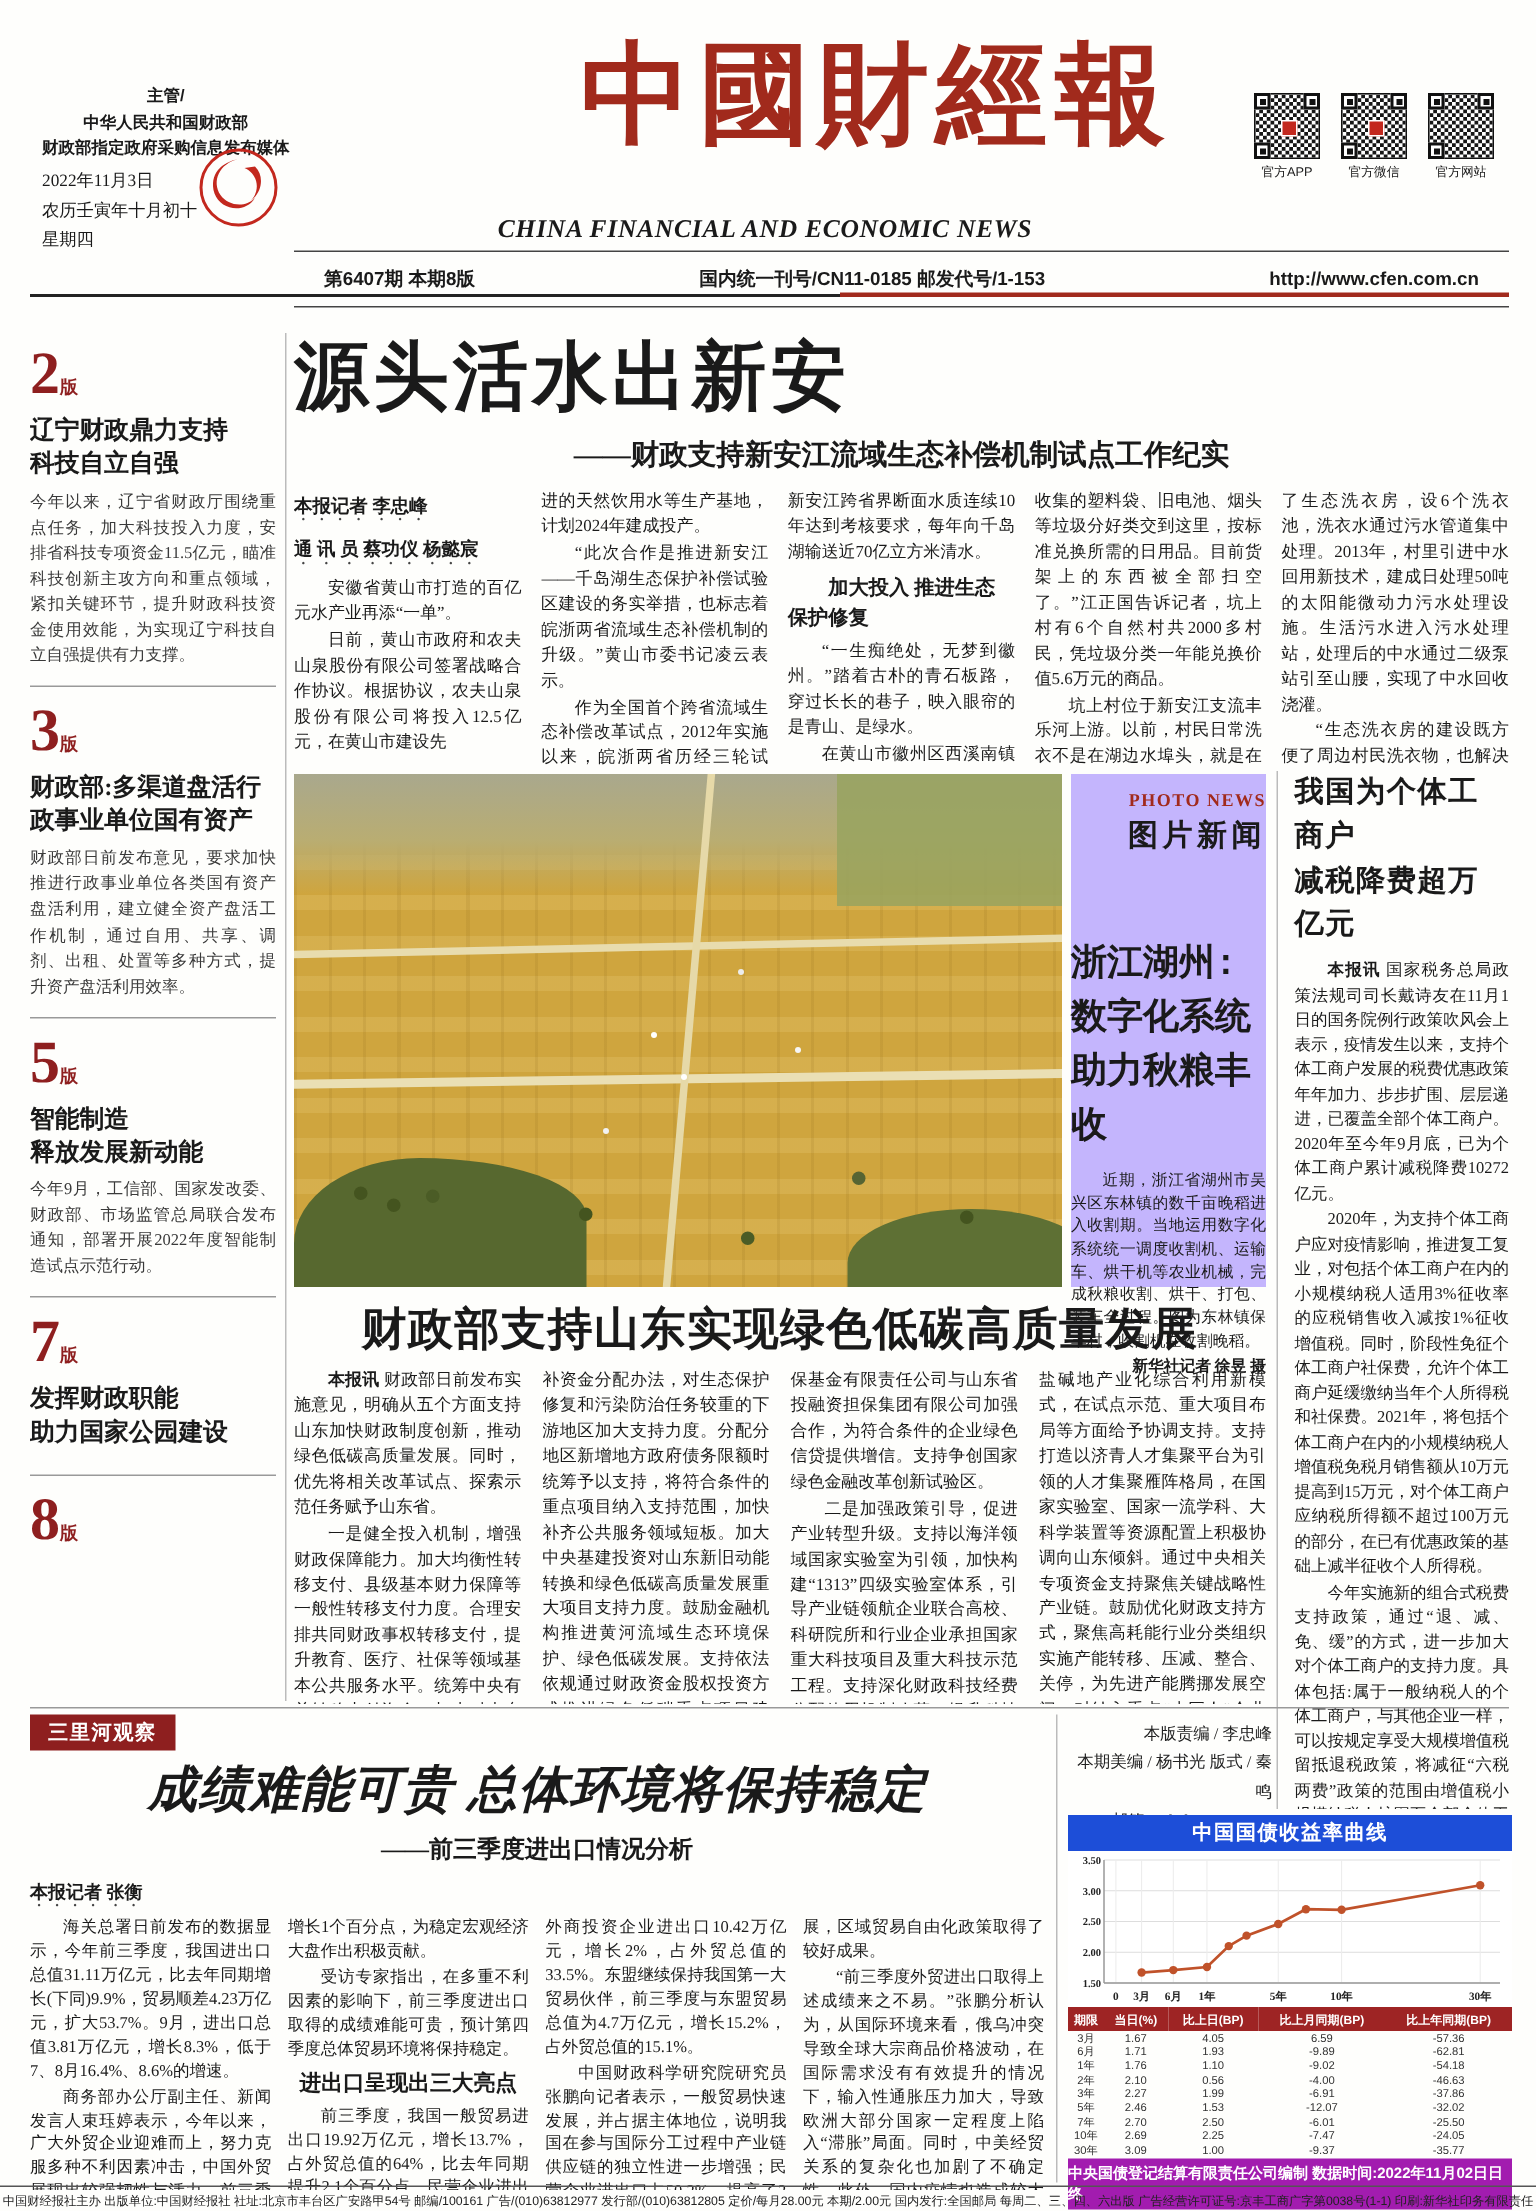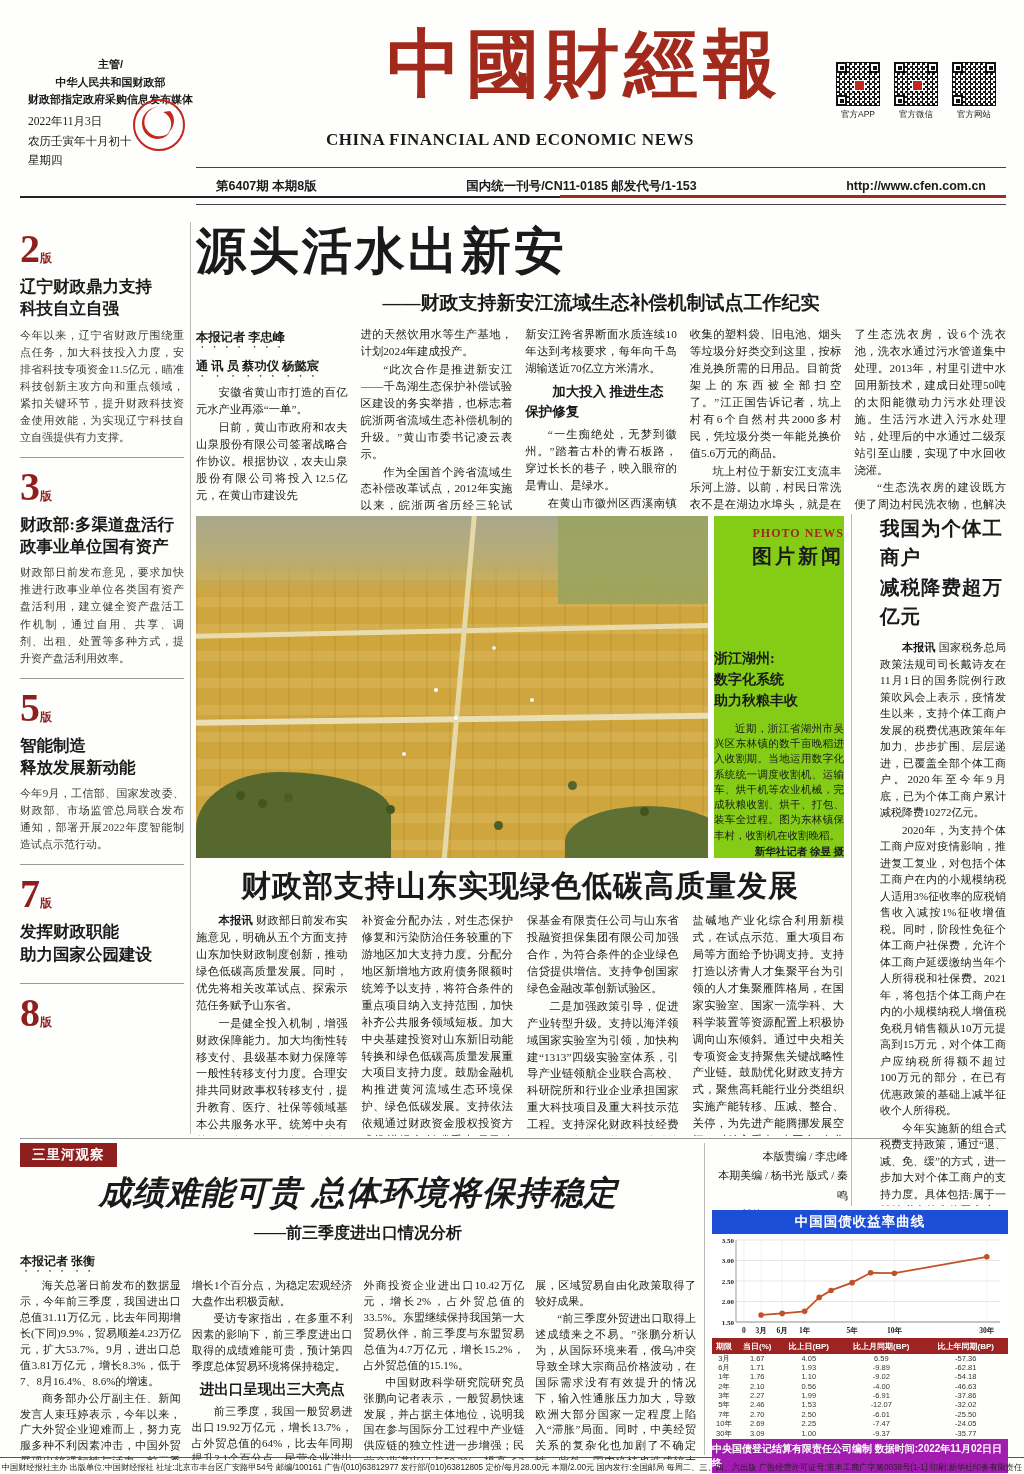--- a/index.html
+++ b/index.html
@@ -10,22 +10,22 @@
   p.cont{text-indent:0;}
   b{font-weight:bold;}
 
   
   .supervisor{position:absolute;left:28px;top:56px;font-size:11px;font-weight:bold;line-height:1.6;
               font-family:"Liberation Sans","DejaVu Sans",sans-serif;text-align:center;}
   .dateblock{position:absolute;left:28px;top:112px;font-size:11.5px;line-height:1.7;}
   .logo{position:absolute;left:132px;top:98px;width:54px;height:54px;}
   .paper-title{position:absolute;left:238px;top:26px;width:544px;text-align:right;font-size:74px;font-weight:900;
                color:#a12a1c;letter-spacing:5px;line-height:1.05;}
-  .paper-title-en{position:absolute;left:238px;top:130px;width:544px;text-align:center;font-size:17px;
-                  font-weight:bold;letter-spacing:0.5px;}
+  .paper-title-en{position:absolute;left:238px;top:143px;width:544px;text-align:center;font-size:17px;
+                  font-style:italic;font-weight:bold;letter-spacing:0.5px;}
   .qr-group{position:absolute;right:28px;top:62px;display:flex;gap:14px;}
   .qr-wrap{width:44px;}
   .qr{width:42px;height:42px;border:1px solid #111;position:relative;
       background:repeating-conic-gradient(#161616 0% 25%,#fff 0% 50%) 0 0/5px 5px;}
   .qr .f{position:absolute;width:11px;height:11px;border:2px solid #111;background:#fff;box-sizing:border-box;}
   .qr .f::after{content:"";position:absolute;inset:1.5px;background:#111;}
   .qr .tl{left:-1px;top:-1px}.qr .tr{right:-1px;top:-1px}.qr .bl{left:-1px;bottom:-1px}
   .qr .dot{position:absolute;left:50%;top:50%;width:9px;height:9px;margin:-4.5px 0 0 -4.5px;
            background:#c3281e;border:1px solid #fff;}
   .qr-label{font-size:8.5px;text-align:center;margin-top:3px;font-family:"Liberation Sans",sans-serif;}
@@ -72,31 +72,31 @@
   .ph-road-v{position:absolute;left:260px;top:-8px;width:5px;height:110%;background:#e6d9a8;transform:rotate(5deg);}
   .ph-green-bl{position:absolute;left:0;bottom:-6px;width:195px;height:92px;background:#57682f;
                border-radius:45% 60% 0 0/65% 45% 0 0;}
   .ph-green-br{position:absolute;right:-22px;bottom:-20px;width:165px;height:72px;background:#5e7034;
                border-radius:50% 50% 0 0;}
   .ph-trees{position:absolute;left:40px;bottom:58px;width:9px;height:9px;border-radius:50%;background:#44541f;
             box-shadow:22px 8px 0 #44541f,48px 2px 0 #4b5c26,150px 14px 0 #44541f,258px 30px 0 #4b5c26,
                        332px -10px 0 #566433,404px 16px 0 #44541f;}
   .ph-harvest{position:absolute;left:238px;top:172px;width:4px;height:4px;border-radius:50%;background:#fff;
               box-shadow:20px 28px 0 #fff,-32px 64px 0 #f2f2f2,58px -42px 0 #ececec,96px 10px 0 #f6f6f6;}
-  .photo-strip{position:absolute;left:518px;top:0;width:130px;height:342px;background:#84cc16;}
+  .photo-strip{position:absolute;left:518px;top:0;width:130px;height:342px;background:#c4b5fd;}
   .pn-head{text-align:right;padding-top:10px;}
   .pn-en{color:#a12a1c;font-weight:bold;font-size:12px;letter-spacing:1px;}
   .pn-cn{font-size:20px;font-weight:bold;letter-spacing:3px;margin-top:2px;}
-  .pn-title{margin-top:78px;font-size:14px;font-weight:bold;line-height:1.5;}
+  .pn-title{margin-top:56px;font-size:24px;font-weight:bold;line-height:1.5;font-family:Liberation Mono, monospace;}
   .pn-caption{margin-top:10px;font-size:10.5px;line-height:1.45;text-align:justify;text-indent:2em;}
   .pn-credit{text-align:right;font-size:10.5px;font-weight:bold;margin-top:2px;}
 
   
   .tax{position:absolute;left:851px;top:514px;width:155px;height:692px;border-left:1px solid #bbb;
-       padding-left:28px;box-sizing:border-box;overflow:hidden;}
+       padding-left:11px;box-sizing:border-box;overflow:hidden;}
   .tax-title{font-size:19.5px;font-weight:bold;line-height:1.5;margin-bottom:8px;letter-spacing:1px;}
   .tax .body{font-size:11px;line-height:1.5;}
 
   
   .sd-headline{position:absolute;left:196px;top:866px;width:648px;text-align:center;font-size:30px;
                font-weight:bold;letter-spacing:1px;}
   .sd-cols{position:absolute;left:196px;top:912px;width:648px;height:224px;display:flex;gap:14px;}
   .sd-cols .ncol{font-size:11.3px;}
 
   

